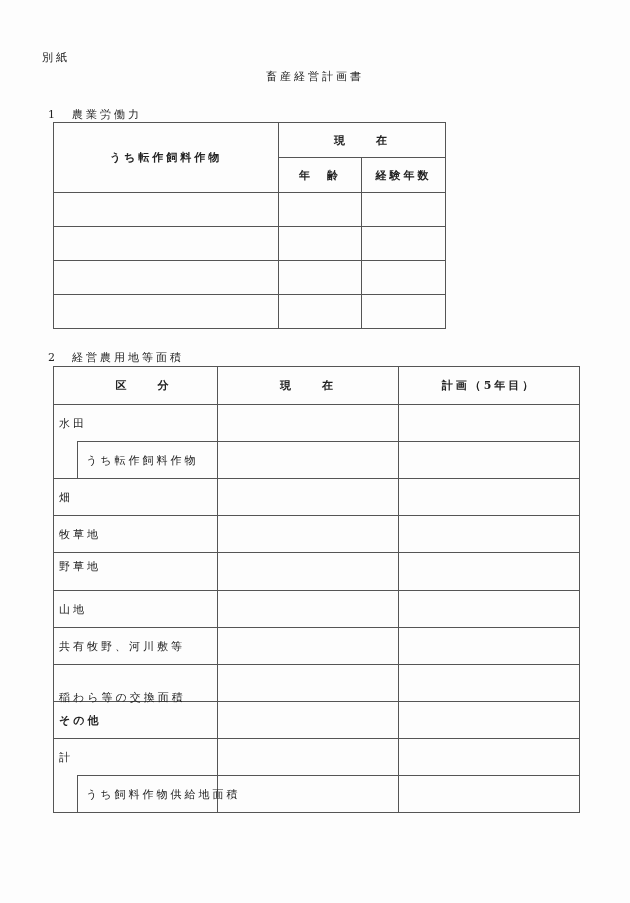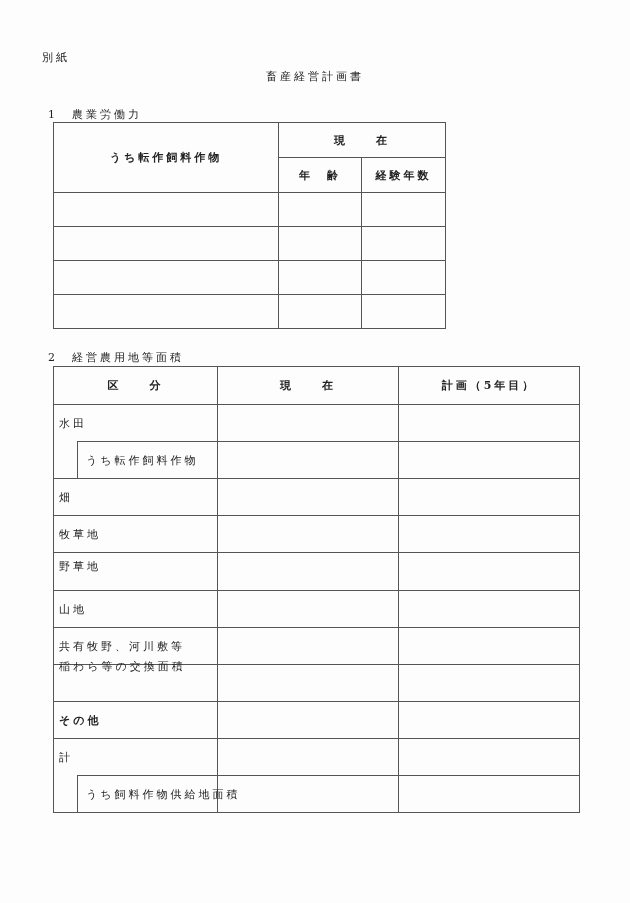--- a/index.html
+++ b/index.html
@@ -58,21 +58,21 @@
 <div class="abs txt" style="left:48px;top:350px;">2　経営農用地等面積</div>
 
 <div>
   <div class="hl" style="left:53px;top:366px;width:526px;"></div>
   <div class="hl" style="left:53px;top:404px;width:526px;"></div>
   <div class="vl" style="left:53px;top:366px;height:446px;"></div>
   <div class="vl" style="left:217px;top:366px;height:446px;"></div>
   <div class="vl" style="left:398px;top:366px;height:446px;"></div>
   <div class="vl" style="left:579px;top:366px;height:447px;"></div>
 
-  <div class="cell center txt" style="left:54px;top:367px;width:163px;height:37px;">区　　分</div>
+  <div class="cell center txt" style="left:62px;top:367px;width:163px;height:37px;">区　　分</div>
   <div class="cell center txt" style="left:218px;top:367px;width:180px;height:37px;">現　　在</div>
   <div class="cell center txt" style="left:399px;top:367px;width:180px;height:37px;">計画（5年目）</div>
 
   <div id="t2rows">
       <div class="hl" style="left: 77px; top: 441px; width: 502px;"></div>
       <div class="cell left txt" style="left: 54px; top: 405px; width: 163px; height: 36px; padding-left: 5px;">水田</div>
       <div class="cell left" style="left: 218px; top: 405px; width: 180px; height: 36px;"></div>
       <div class="cell left" style="left: 399px; top: 405px; width: 180px; height: 36px;"></div>
       <div class="hl" style="left: 53px; top: 478px; width: 526px;"></div>
       <div class="vl" style="left: 77px; top: 441px; height: 37px;"></div>
@@ -93,21 +93,21 @@
       <div class="cell left" style="left: 399px; top: 553px; width: 180px; height: 36px;"></div>
       <div class="hl" style="left: 53px; top: 627px; width: 526px;"></div>
       <div class="cell left txt" style="left: 54px; top: 591px; width: 163px; height: 36px; padding-left: 5px;">山地</div>
       <div class="cell left" style="left: 218px; top: 591px; width: 180px; height: 36px;"></div>
       <div class="cell left" style="left: 399px; top: 591px; width: 180px; height: 36px;"></div>
       <div class="hl" style="left: 53px; top: 664px; width: 526px;"></div>
       <div class="cell left txt" style="left: 54px; top: 628px; width: 163px; height: 36px; padding-left: 5px;">共有牧野、河川敷等</div>
       <div class="cell left" style="left: 218px; top: 628px; width: 180px; height: 36px;"></div>
       <div class="cell left" style="left: 399px; top: 628px; width: 180px; height: 36px;"></div>
       <div class="hl" style="left: 53px; top: 701px; width: 526px;"></div>
-      <div class="cell left txt" style="left: 54px; top: 648px; width: 163px; height: 36px; padding-left: 5px; font-family: Liberation Serif, serif;">稲わら等の交換面積</div>
+      <div class="cell left txt" style="left: 54px; top: 679px; width: 163px; height: 36px; padding-left: 5px; font-family: Liberation Serif, serif;">稲わら等の交換面積</div>
       <div class="cell left" style="left: 218px; top: 665px; width: 180px; height: 36px;"></div>
       <div class="cell left" style="left: 399px; top: 665px; width: 180px; height: 36px;"></div>
       <div class="hl" style="left: 53px; top: 738px; width: 526px;"></div>
       <div class="cell left txt" style="left: 54px; top: 702px; width: 163px; height: 36px; padding-left: 5px; font-weight: bold;">その他</div>
       <div class="cell left" style="left: 218px; top: 702px; width: 180px; height: 36px;"></div>
       <div class="cell left" style="left: 399px; top: 702px; width: 180px; height: 36px;"></div>
       <div class="hl" style="left: 77px; top: 775px; width: 502px;"></div>
       <div class="cell left txt" style="left: 54px; top: 739px; width: 163px; height: 36px; padding-left: 5px;">計</div>
       <div class="cell left" style="left: 218px; top: 739px; width: 180px; height: 36px;"></div>
       <div class="cell left" style="left: 399px; top: 739px; width: 180px; height: 36px;"></div>

